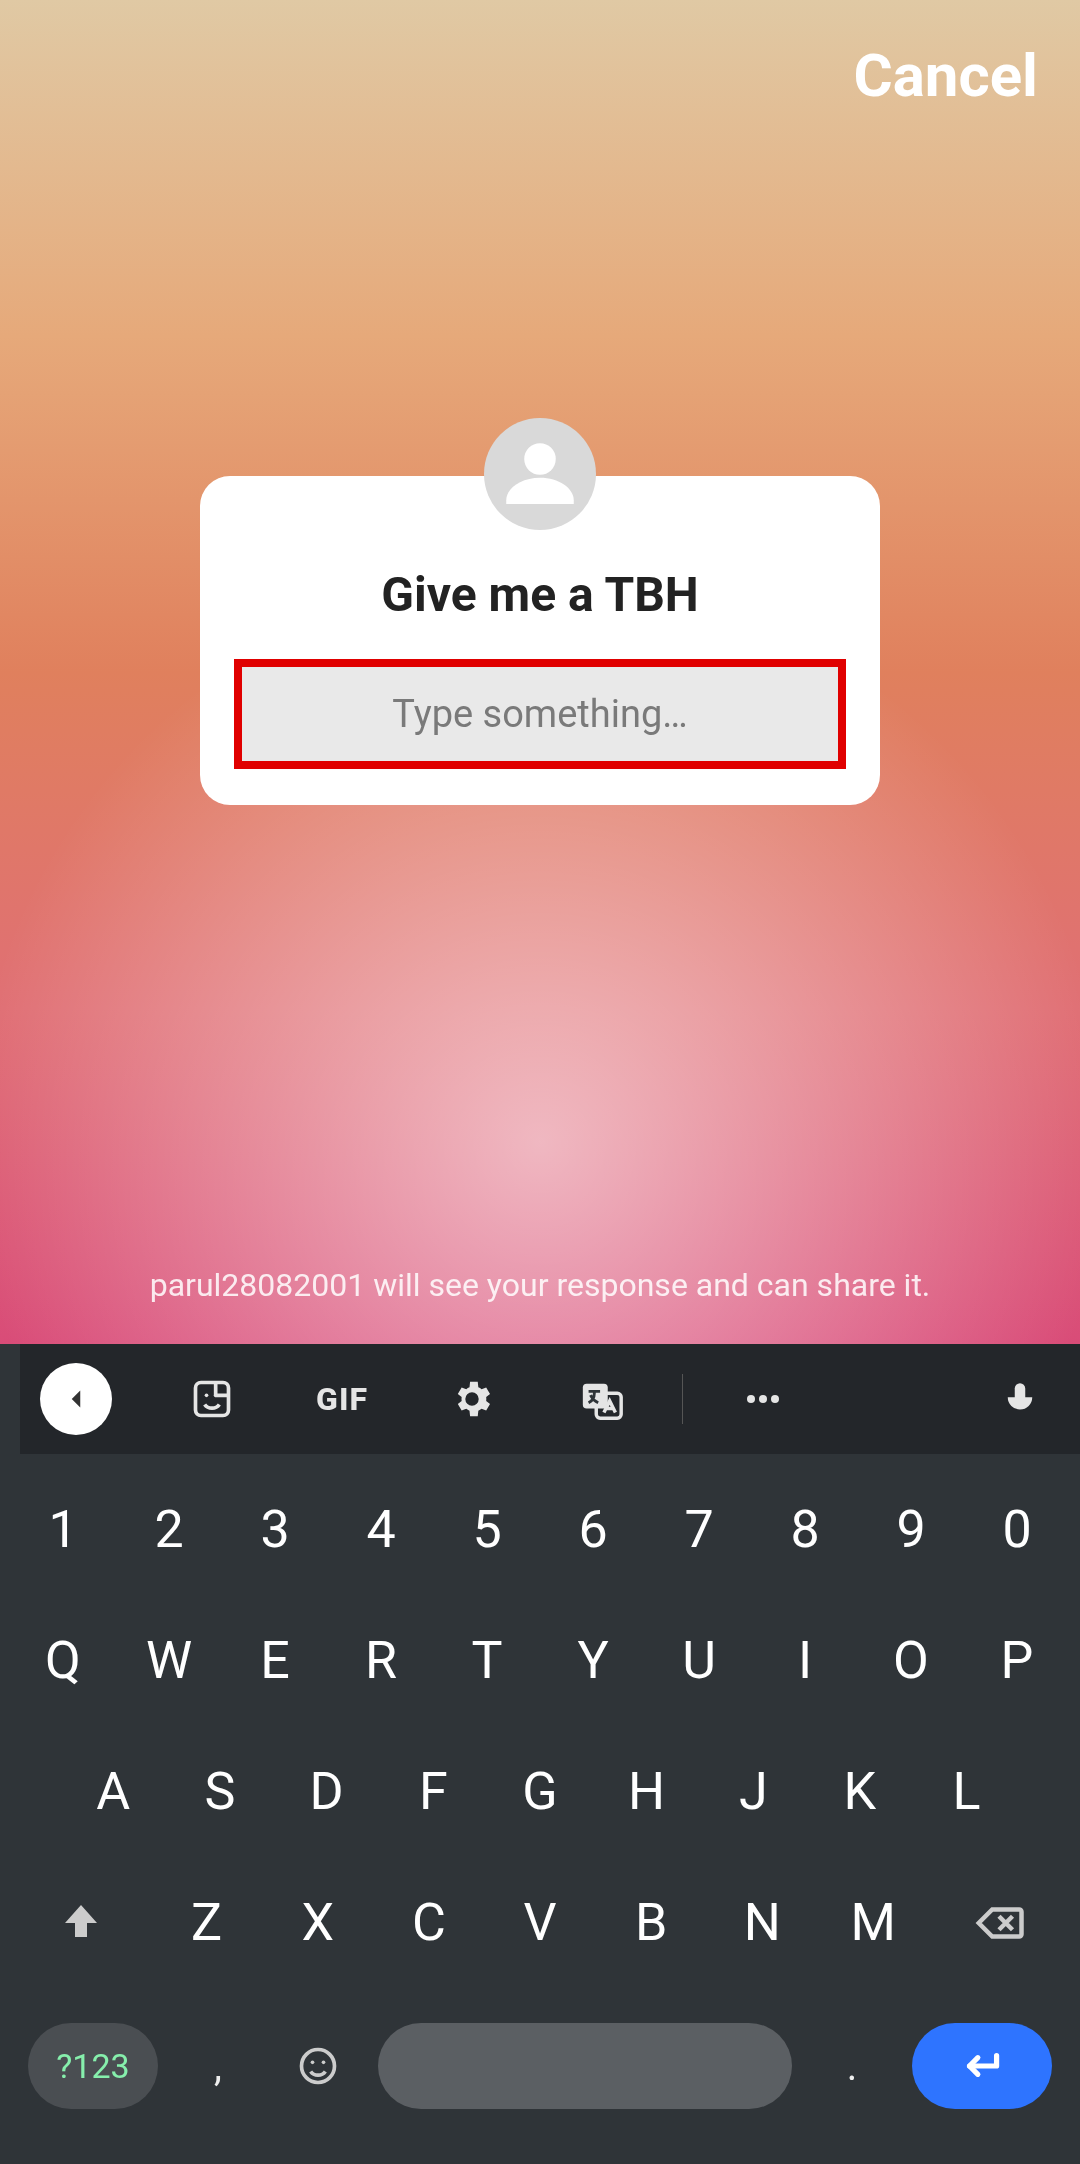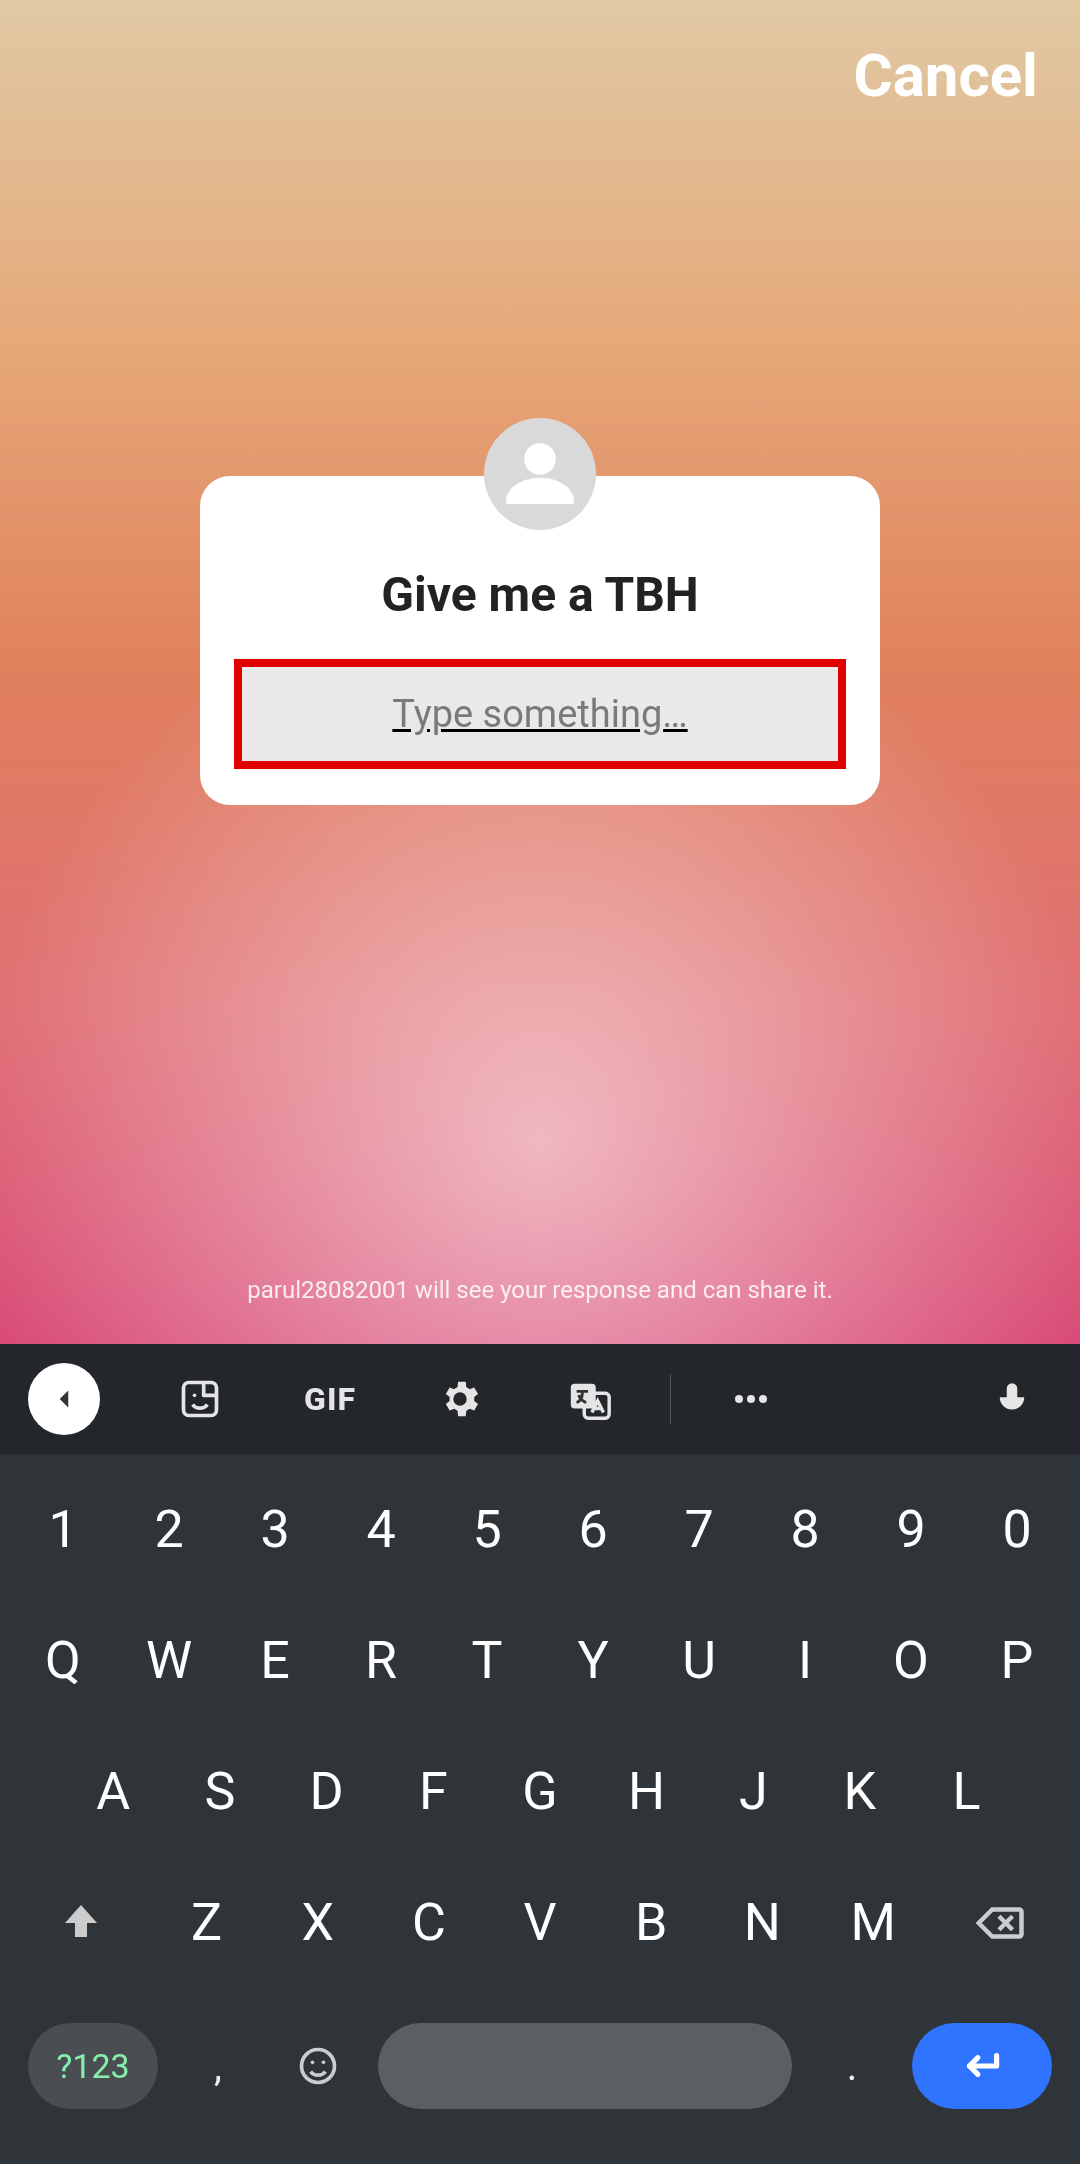--- a/index.html
+++ b/index.html
@@ -60,45 +60,44 @@
     margin-bottom: 36px;
   }
 
   .answer-wrap {
     width: 612px;
     height: 110px;
     border: 8px solid #e00000;
     display:flex;
     align-items:center;
     justify-content:center;
-    text-decoration:underline;
   }
   .answer-input {
     width: 100%;
     height: 100%;
     background: #e9e9e9;
     display:flex;
     align-items:center;
     justify-content:center;
     color:#7a7a7a;
     font-size:38px;
   }
 
   .disclosure {
     position: absolute;
     left: 0; right: 0;
     bottom: 40px;
     text-align: center;
     color: rgba(255,255,255,0.85);
-    font-size: 24px;
+    font-size: 32px;
   }
 
   
   .kbd { height: 820px; background:#2f3438; display:flex; flex-direction:column; }
-  .kbd-toolbar { height:110px; background:#23262a; display:flex; align-items:center; padding:0 28px; gap:10px; }
+  .kbd-toolbar { height:110px; background:#23262a; display:flex; align-items:center; padding:0 20px; gap:10px;margin-left:20px; }
   .tb-back { width:72px; height:72px; border-radius:50%; background:#fff; display:flex; align-items:center; justify-content:center; color:#333; margin-right:30px;}
   .tb-item { flex:0 0 auto; width:120px; display:flex; align-items:center; justify-content:center; color:#e5e5e5; }
   .tb-sep { width:1px; height:50px; background:#555; margin:0 10px;}
   .gif-label{font-weight:800; font-size:32px; letter-spacing:1px;}
   .kbd-rows{ flex:1; display:flex; flex-direction:column; justify-content:space-around; padding:10px 10px 20px 10px;}
   .krow{ display:flex; justify-content:space-around; align-items:center;}
   .kkey{ color:#fff; font-size:52px; font-weight:400; width:90px; text-align:center;}
   .krow.r3 { padding: 0 50px; }
   .shift, .bksp { width:120px; display:flex; align-items:center; justify-content:center; color:#ccc;}
   .bottom-row{ display:flex; align-items:center; gap:20px; padding:0 18px 0 18px;}

